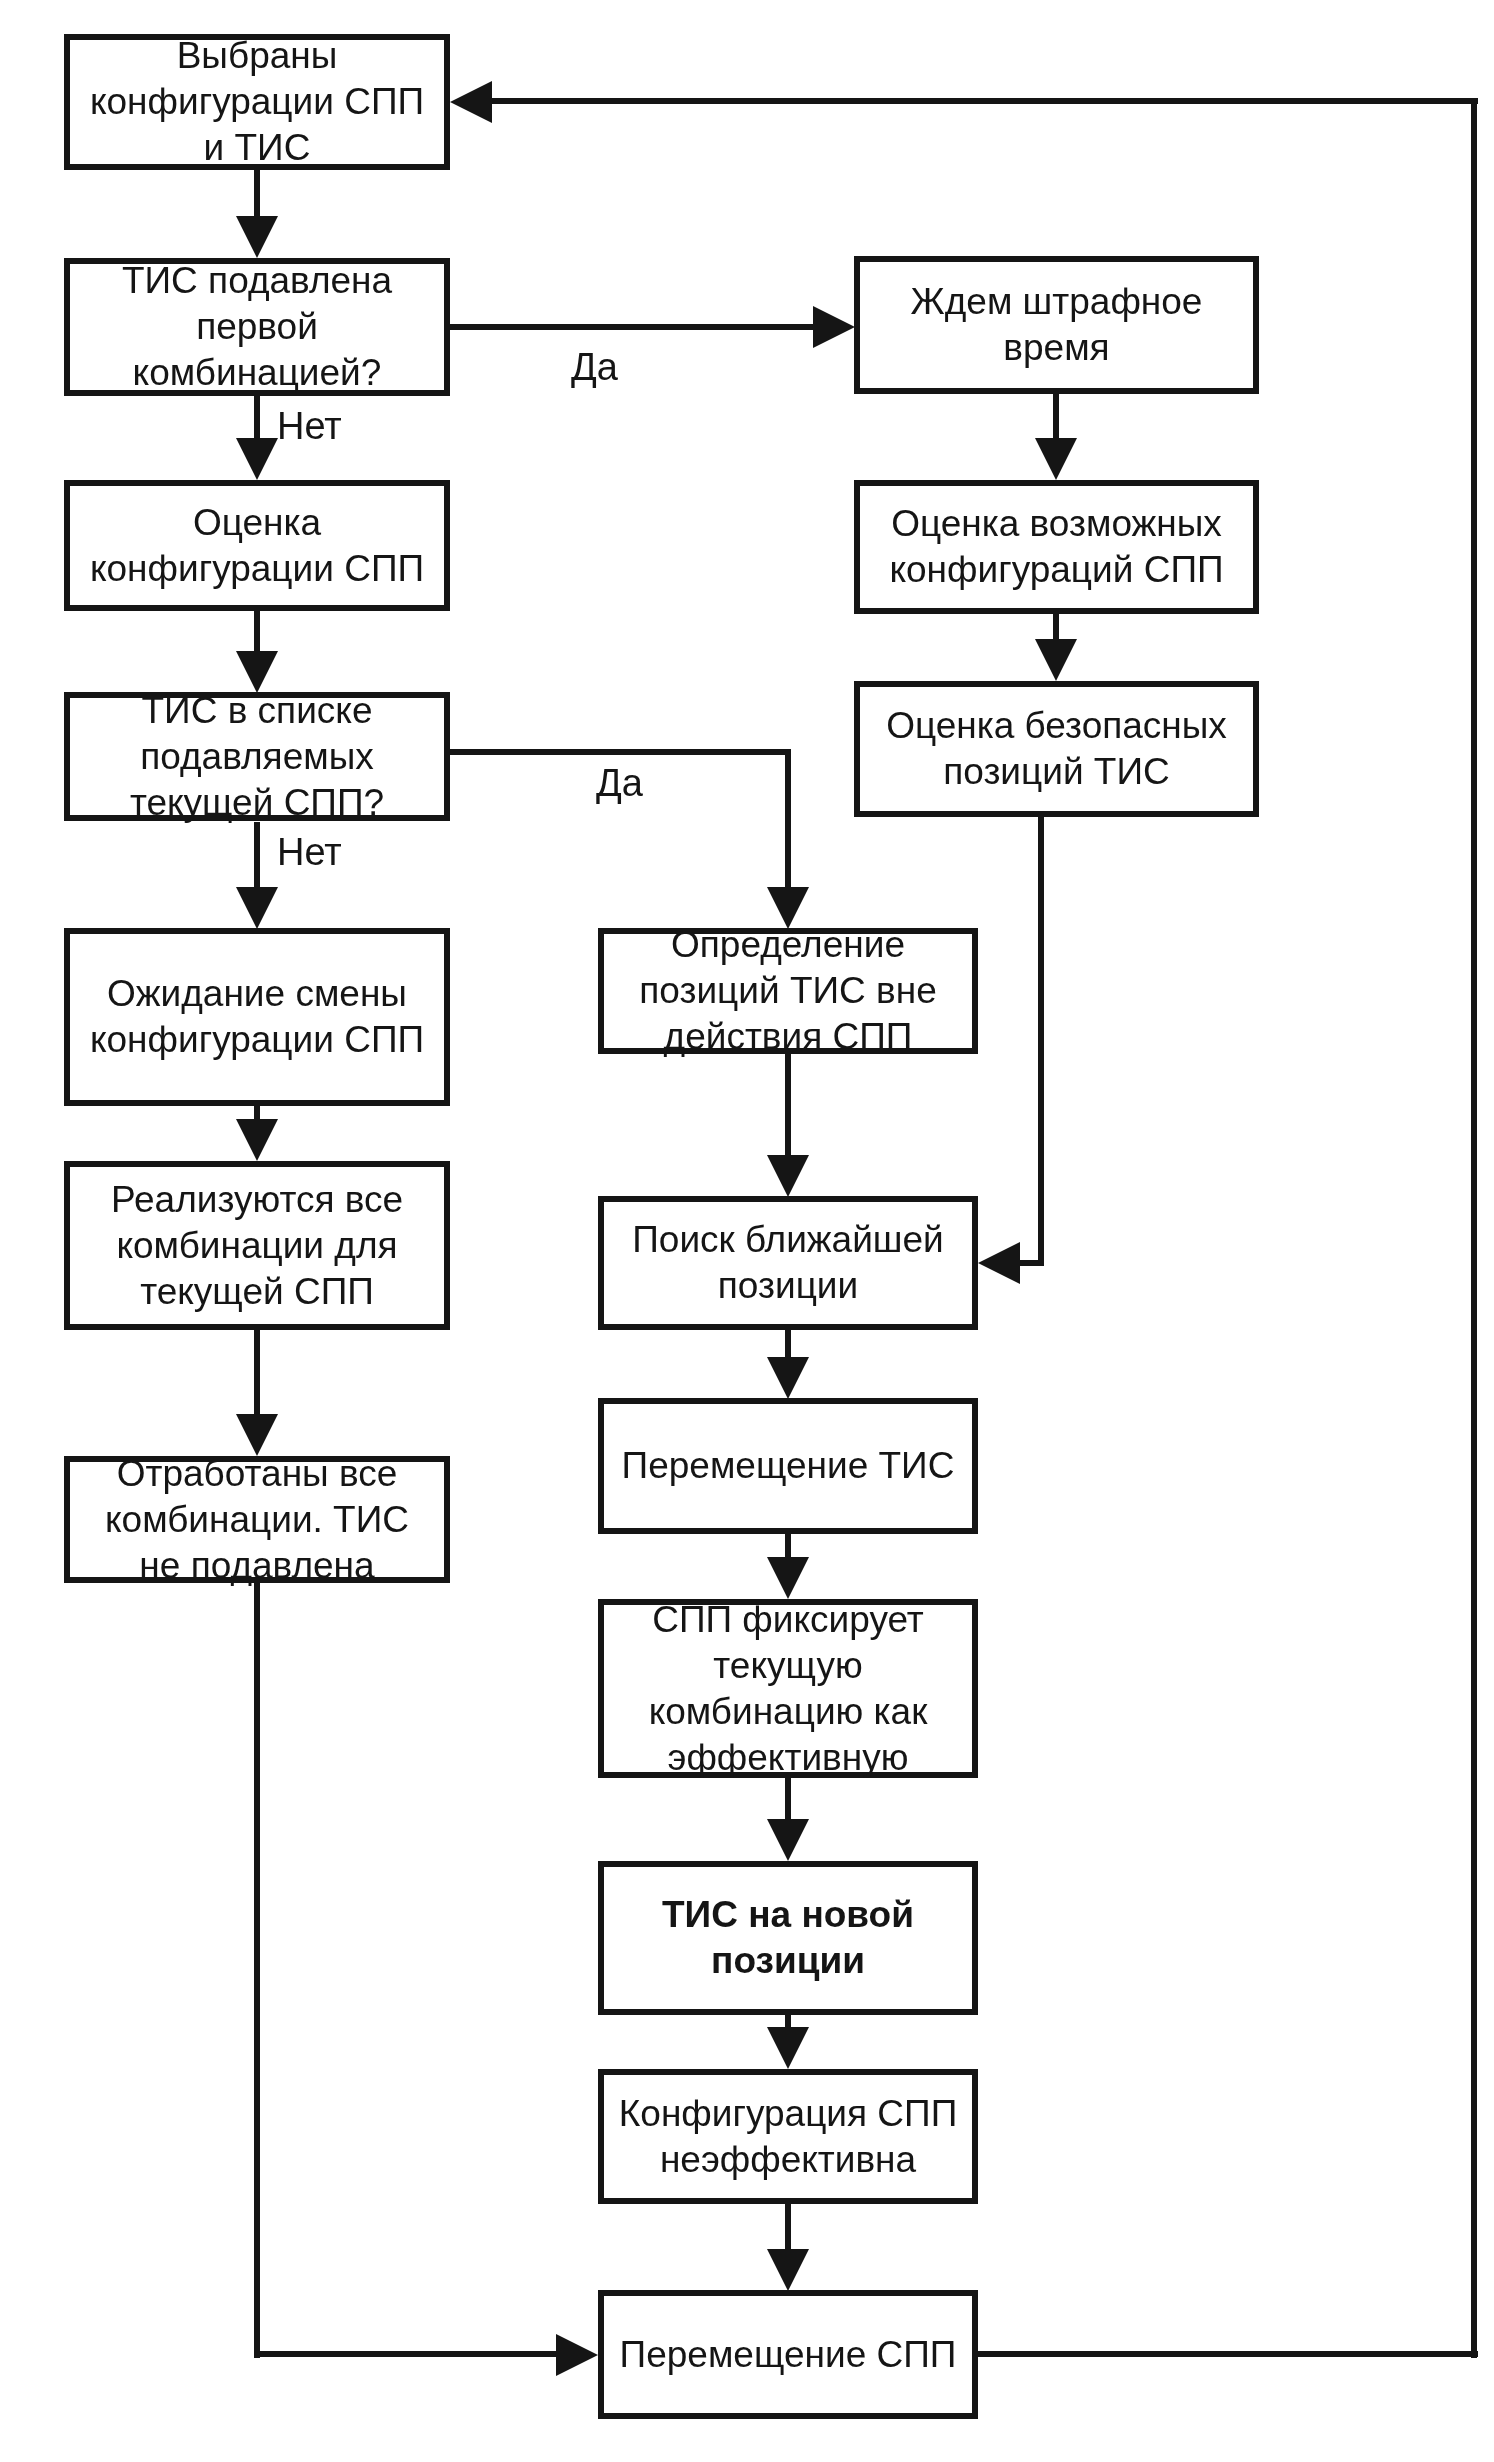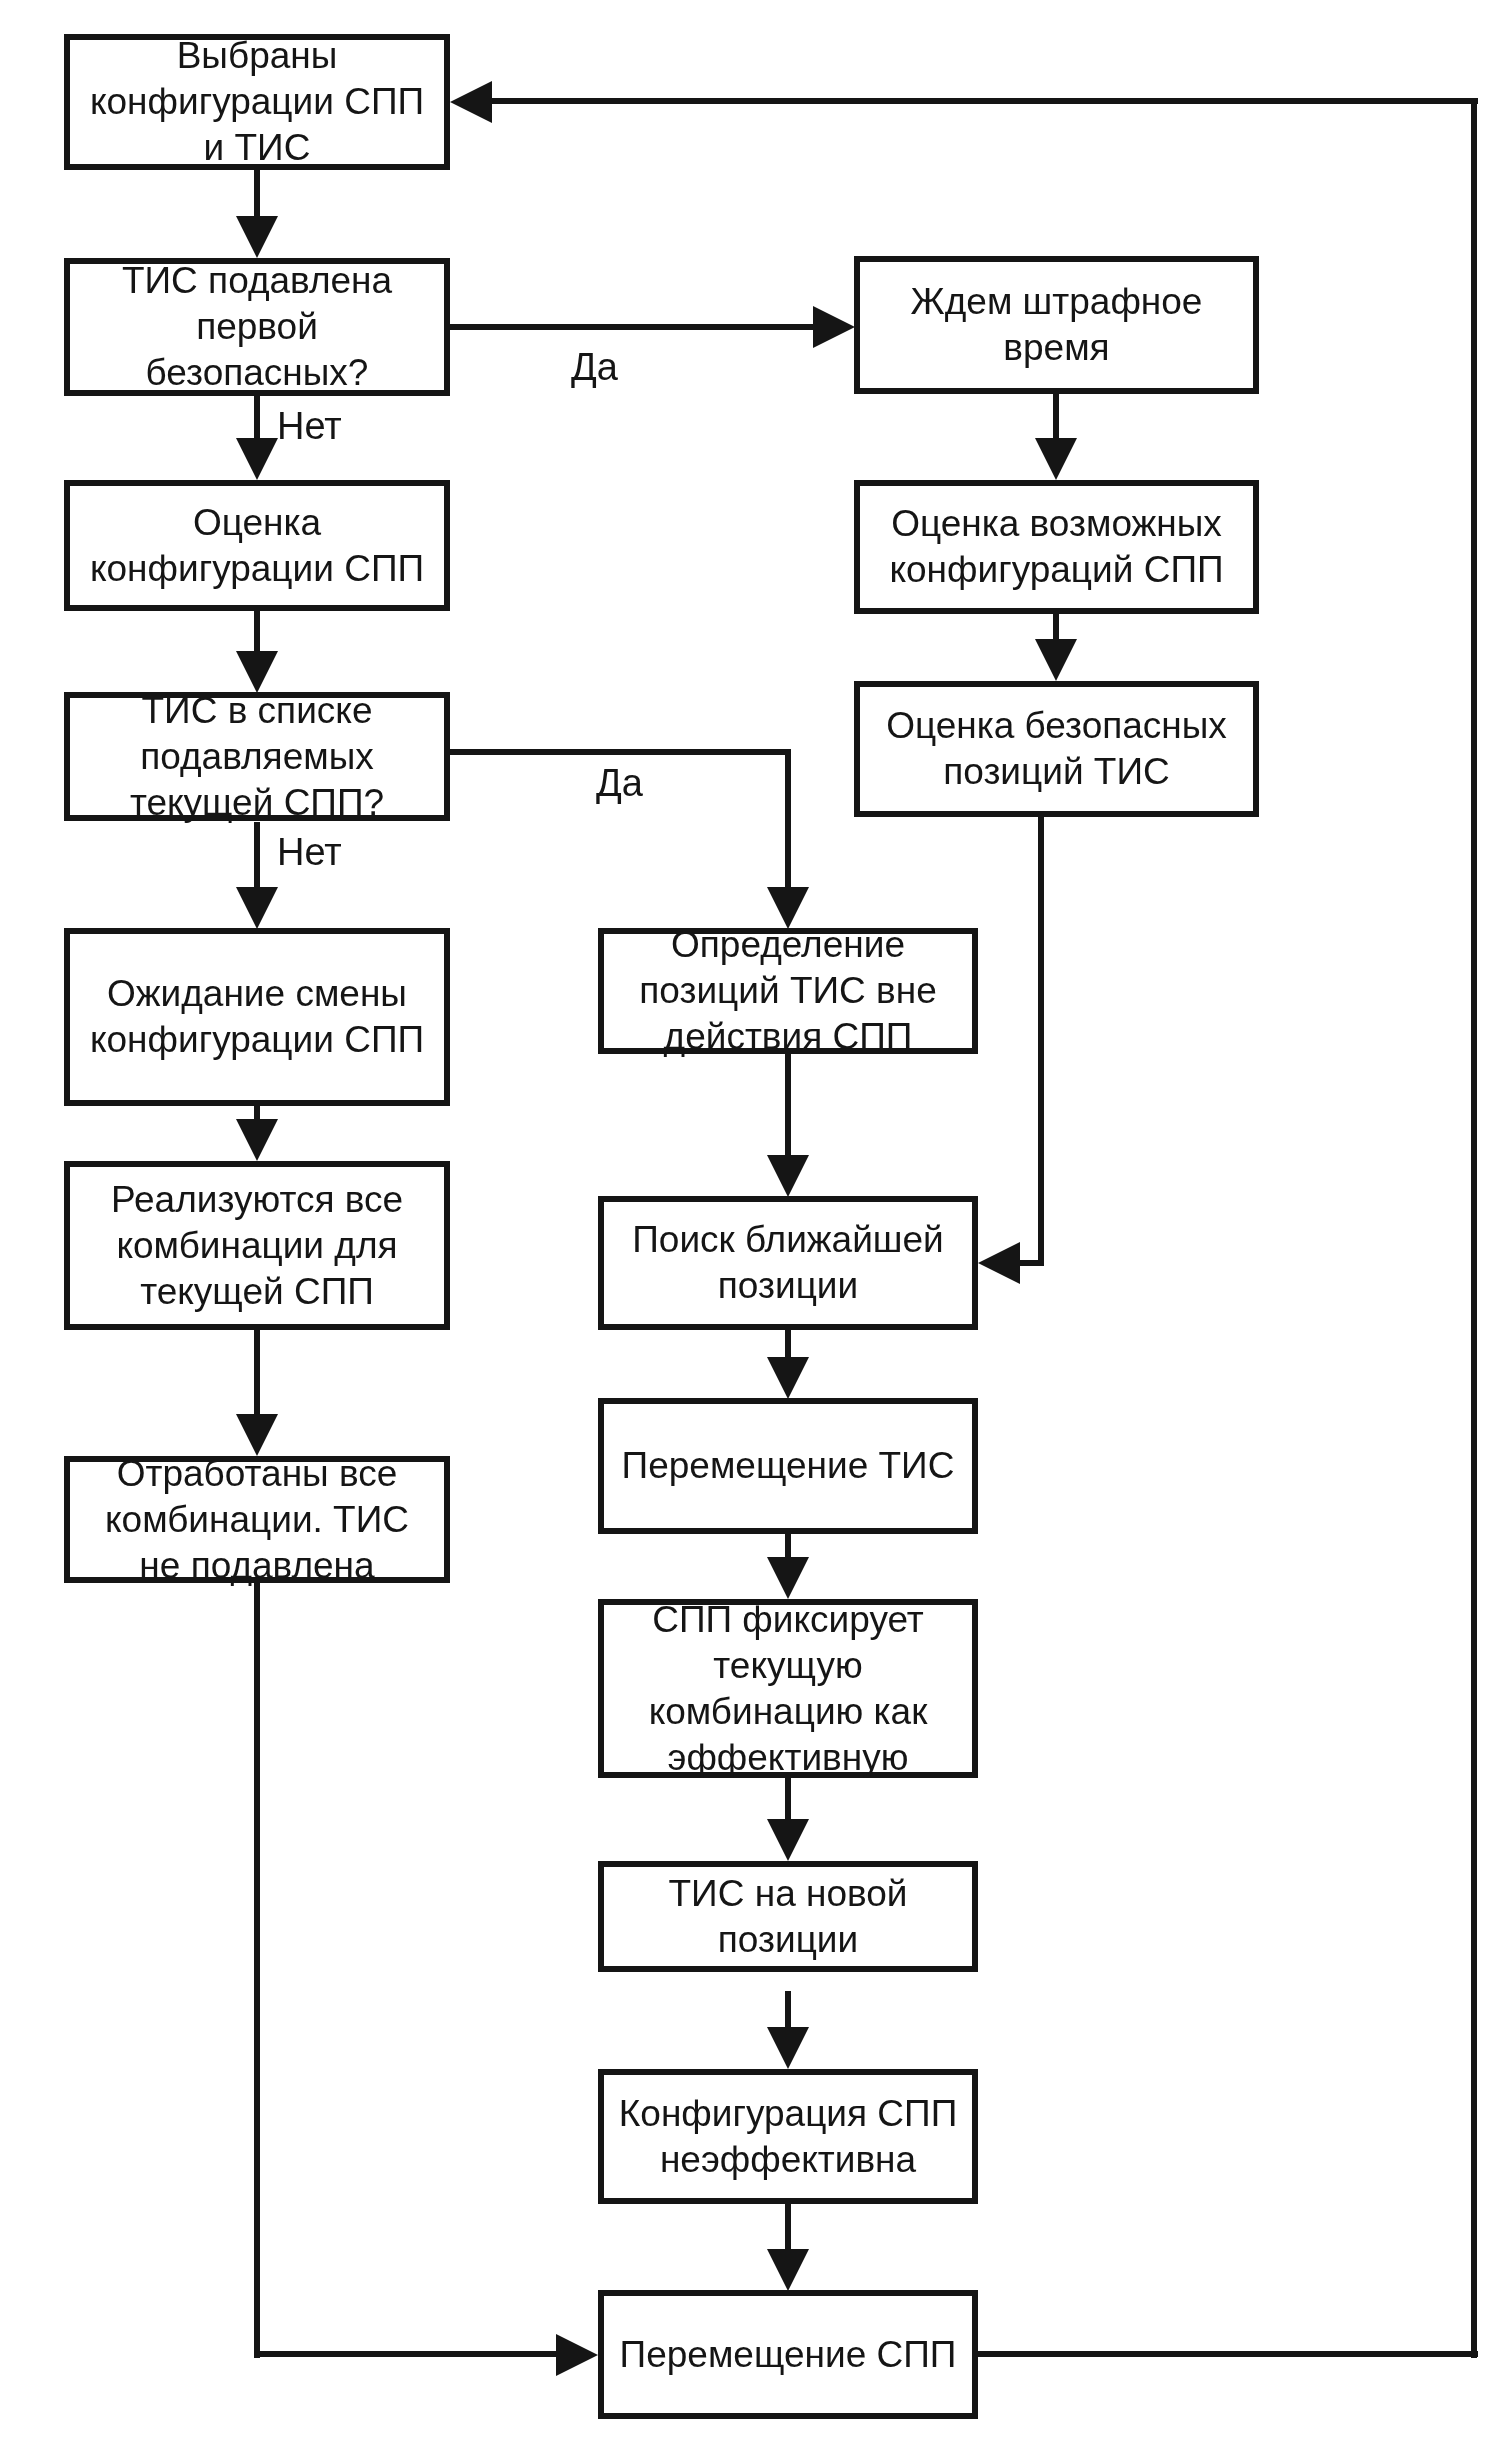--- a/index.html
+++ b/index.html
@@ -62,21 +62,21 @@
 </head>
 <body>
 
 <div id="canvas">
 
   <div class="node" style="left:36px;top:34px;width:386px;height:136px;">Выбраны
 конфигурации СПП
 и ТИС</div>
   <div class="node" style="left:36px;top:258px;width:386px;height:138px;">ТИС подавлена
 первой
-безопасных?</div>
+комбинацией?</div>
   <div class="node" style="left:36px;top:480px;width:386px;height:131px;">Оценка
 конфигурации СПП</div>
   <div class="node" style="left:36px;top:692px;width:386px;height:129px;">ТИС в списке
 подавляемых
 текущей СПП?</div>
   <div class="node" style="left:36px;top:928px;width:386px;height:178px;">Ожидание смены
 конфигурации СПП</div>
   <div class="node" style="left:36px;top:1161px;width:386px;height:169px;">Реализуются все
 комбинации для
 текущей СПП</div>
@@ -94,21 +94,21 @@
   <div class="node" style="left:570px;top:928px;width:380px;height:126px;">Определение
 позиций ТИС вне
 действия СПП</div>
   <div class="node" style="left:570px;top:1196px;width:380px;height:134px;">Поиск ближайшей
 позиции</div>
   <div class="node" style="left:570px;top:1398px;width:380px;height:136px;">Перемещение ТИС</div>
   <div class="node" style="left:570px;top:1599px;width:380px;height:179px;">СПП фиксирует
 текущую
 комбинацию как
 эффективную</div>
-  <div class="node" style="left:570px;top:1861px;width:380px;height:111px;">ТИС на новой
+  <div class="node" style="left:570px;top:1861px;width:380px;height:154px;font-weight:bold;">ТИС на новой
 позиции</div>
   <div class="node" style="left:570px;top:2069px;width:380px;height:135px;">Конфигурация СПП
 неэффективна</div>
   <div class="node" style="left:570px;top:2290px;width:380px;height:129px;">Перемещение СПП</div>
 
   <div class="line" style="left:226px;top:170px;width:6.3px;height:50px;"></div>
   <div class="ah ah-down" style="left:208px;top:216px;"></div>
 
   <div class="line" style="left:226px;top:395px;width:6.3px;height:46px;"></div>
   <div class="ah ah-down" style="left:208px;top:438px;"></div>

